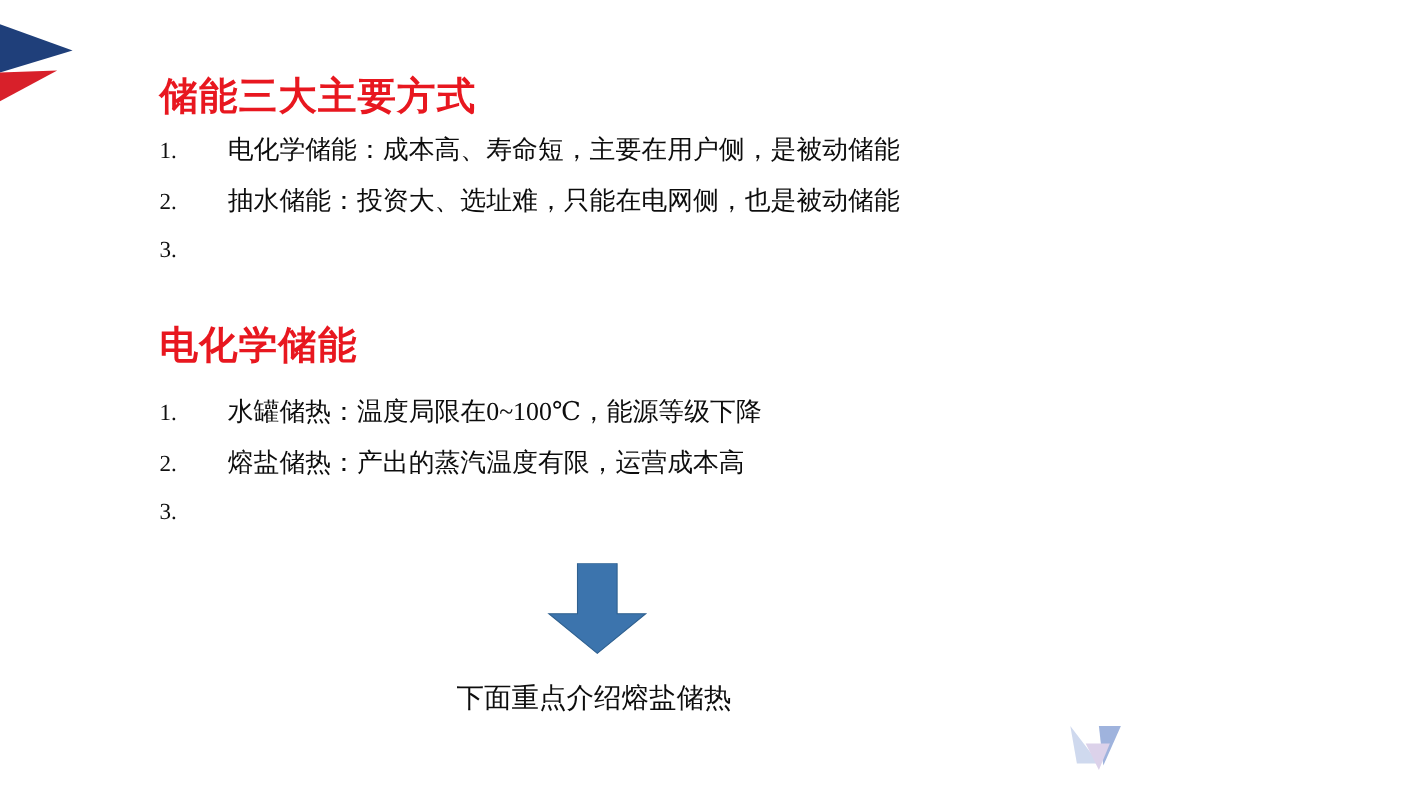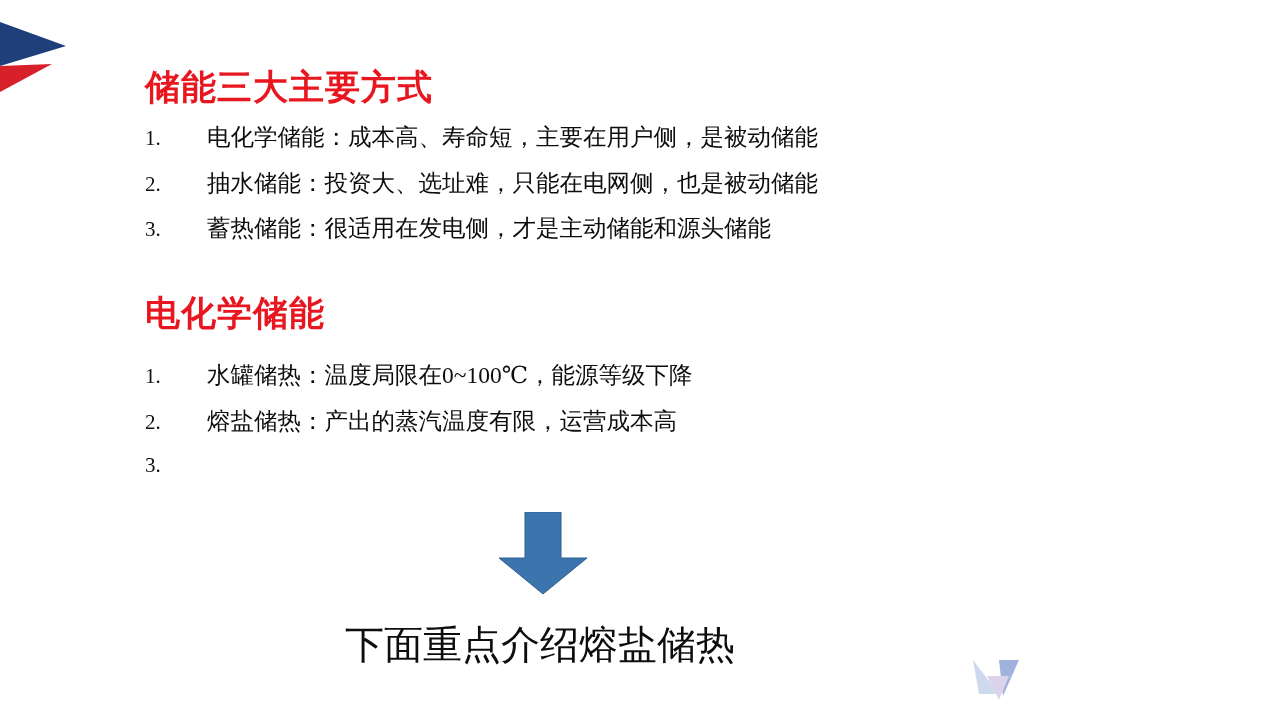--- a/index.html
+++ b/index.html
@@ -95,21 +95,21 @@
   }
 
   
   .footer-line {
     position: absolute;
     left: 0;
     top: 618px;
     width: 1280px;
     text-align: center;
     font-family: "Liberation Serif", "DejaVu Serif", serif;
-    font-size: 39px;
+    font-size: 25px;
     color: #0d0d0d;
   }
   .footer-inner {
     display: inline-block;
     margin-left: -200px;
   }
 </style>
 </head>
 <body>
 
@@ -128,21 +128,20 @@
     <div class="list-item">
       <span class="list-num">1.</span>
       <span class="list-text">电化学储能：成本高、寿命短，主要在用户侧，是被动储能</span>
     </div>
     <div class="list-item">
       <span class="list-num">2.</span>
       <span class="list-text">抽水储能：投资大、选址难，只能在电网侧，也是被动储能</span>
     </div>
     <div class="list-item">
       <span class="list-num">3.</span>
-      <span class="list-text">蓄热储能：很适用在发电侧，才是主动储能和源头储能</span>
     </div>
   </div>
 
   <div class="heading" id="heading-2">电化学储能</div>
 
   <div class="list" id="list-2">
     <div class="list-item">
       <span class="list-num">1.</span>
       <span class="list-text">水罐储热：温度局限在0~100℃，能源等级下降</span>
     </div>

